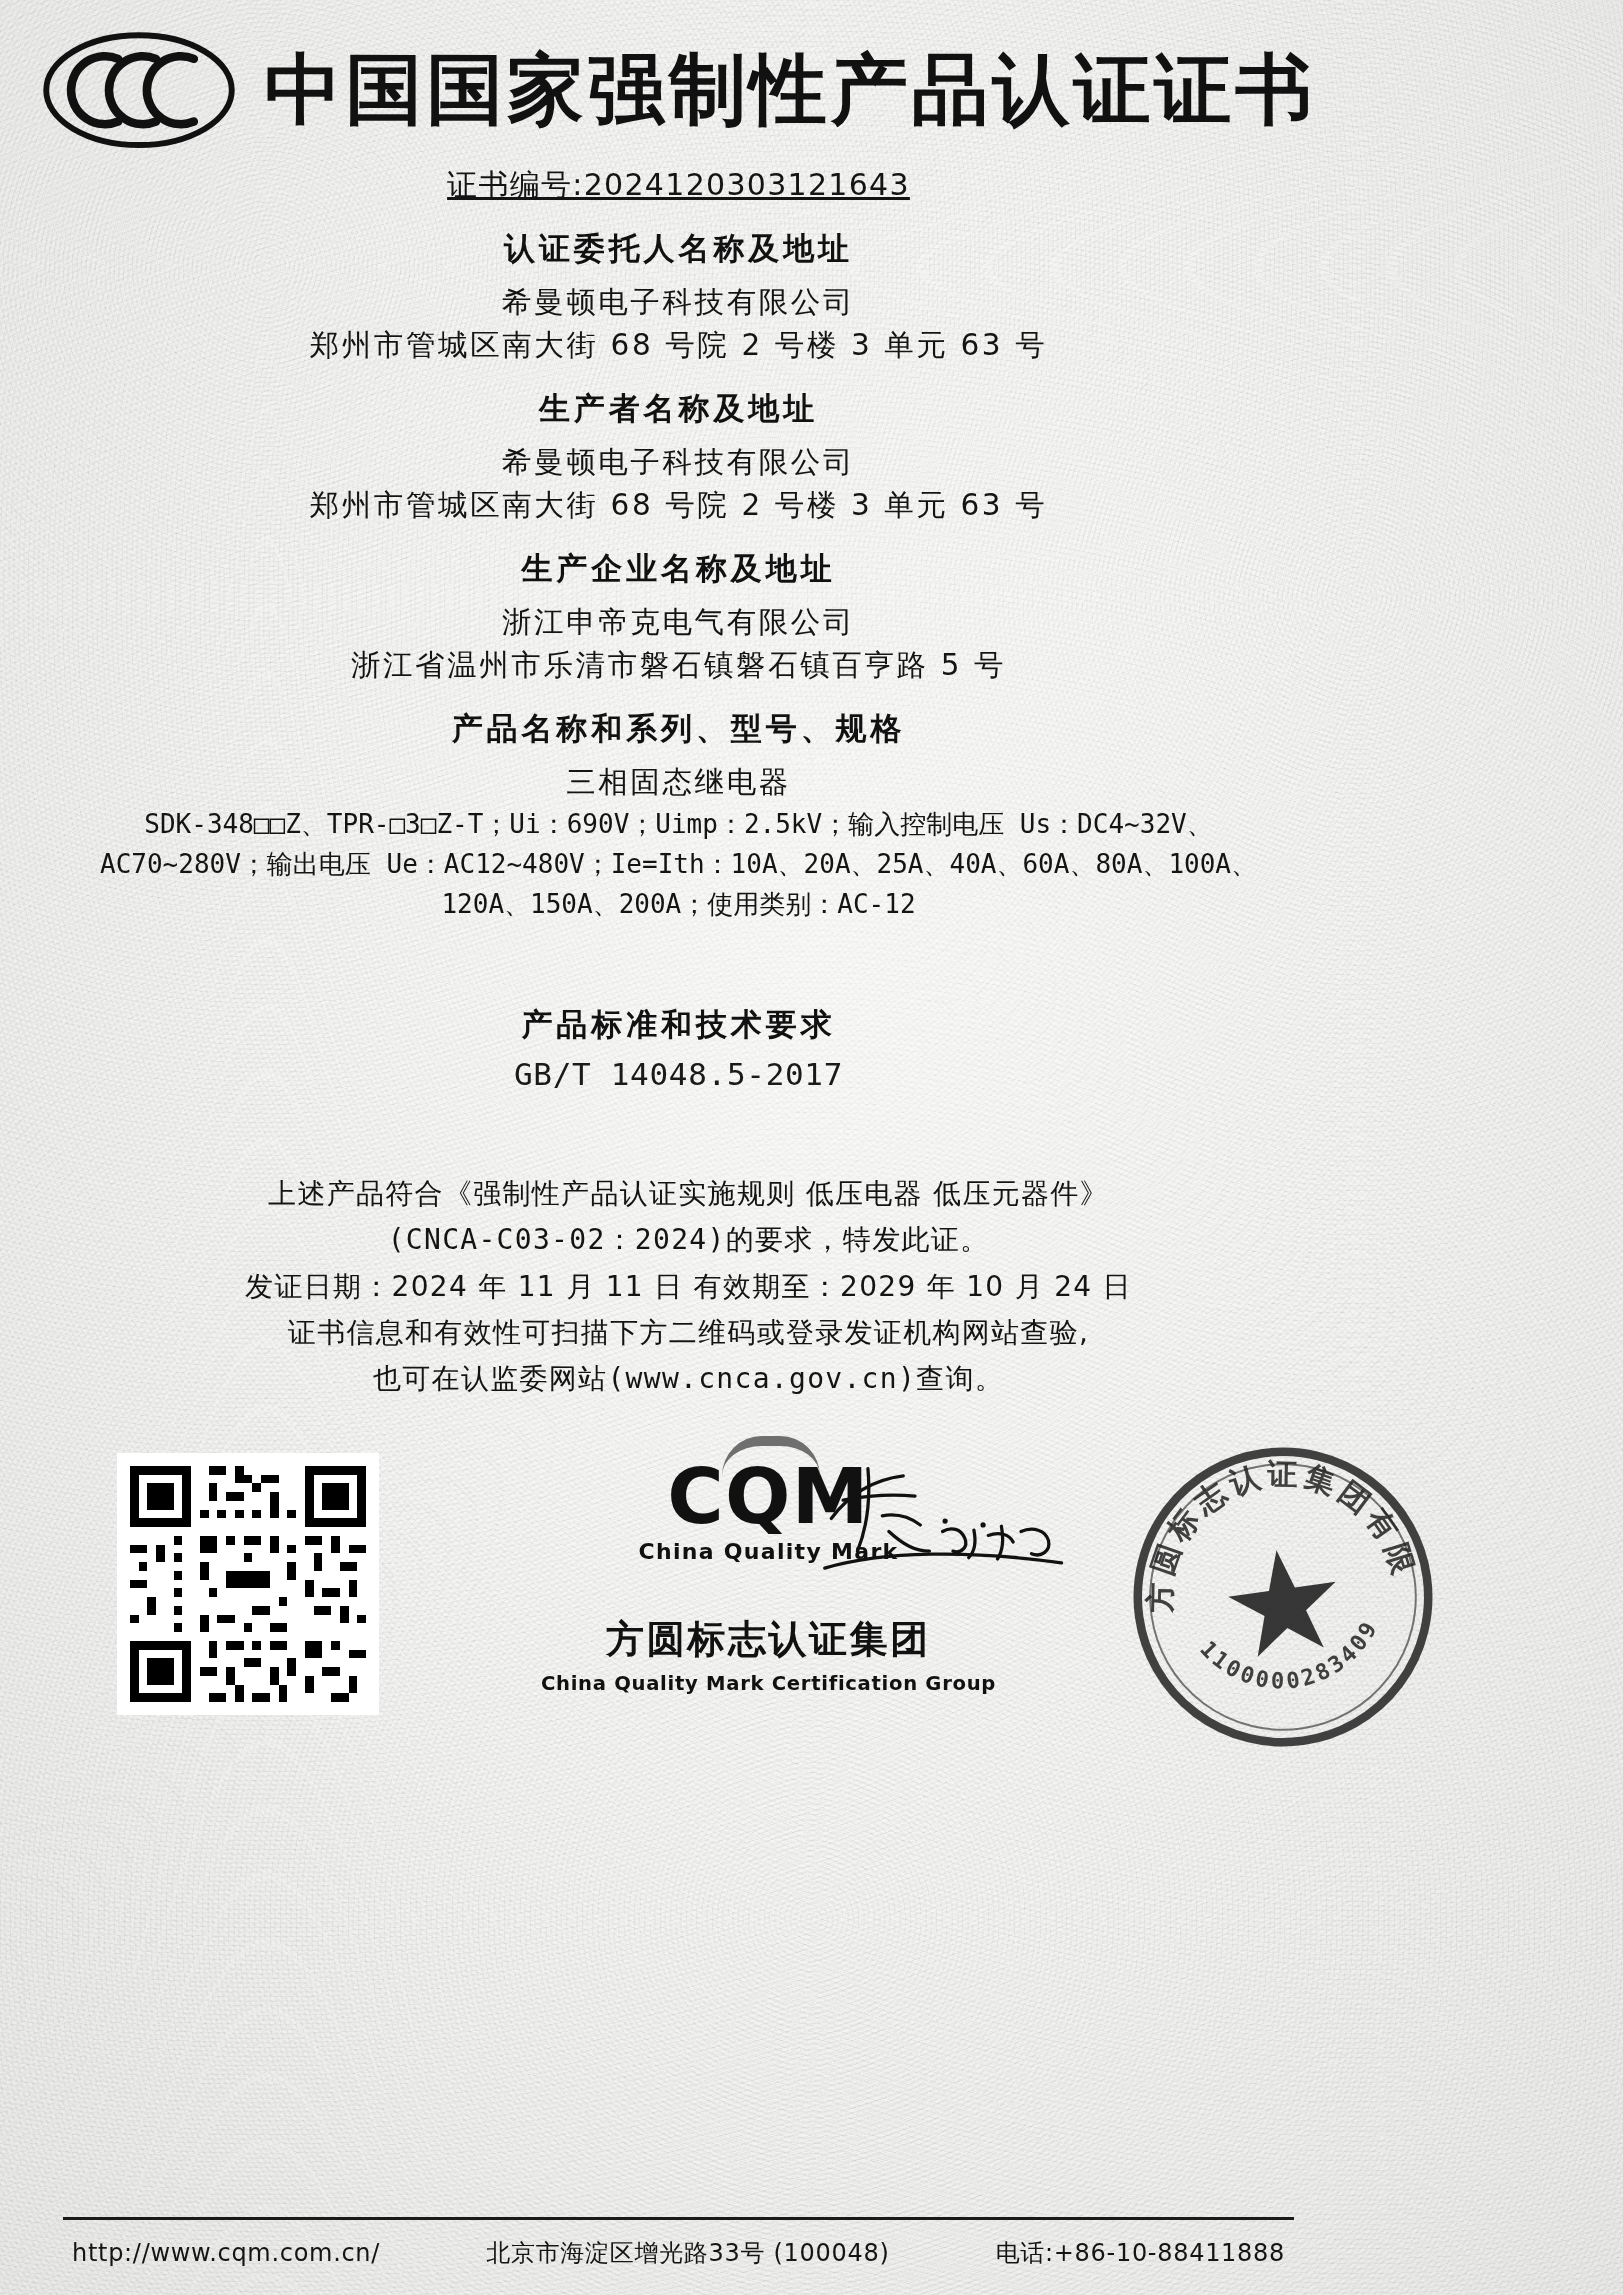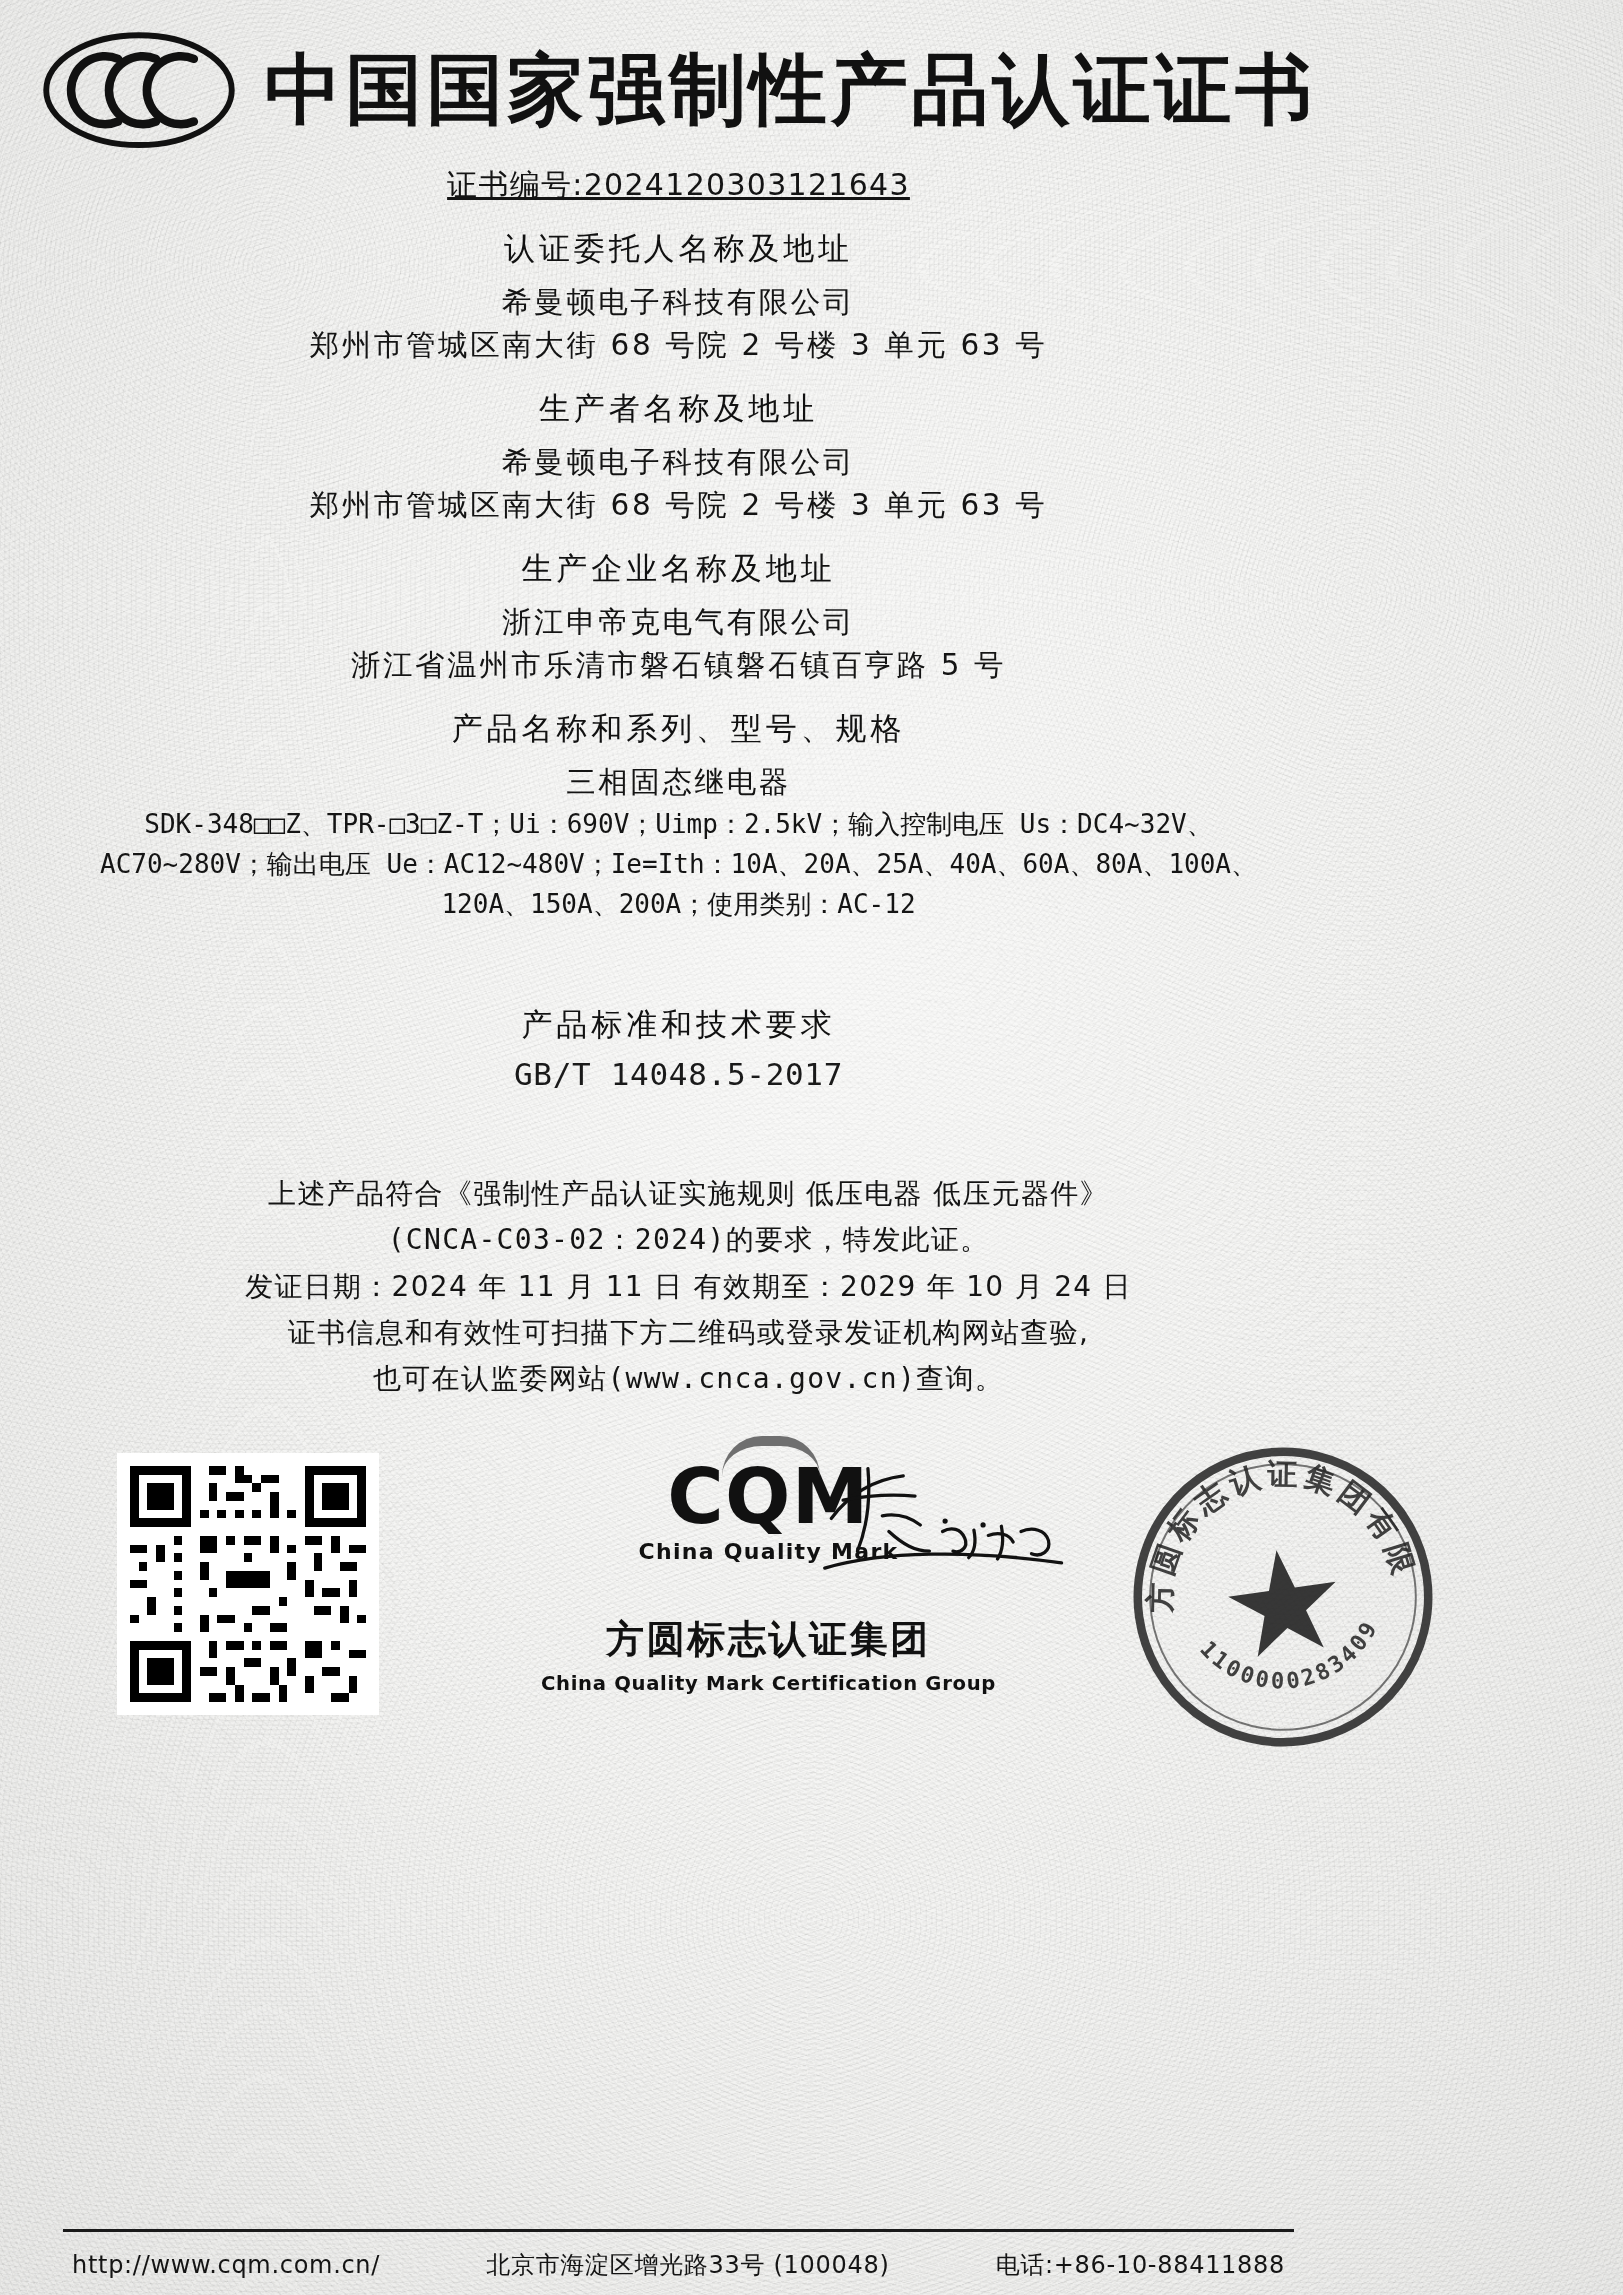--- a/index.html
+++ b/index.html
@@ -80,21 +80,21 @@
     color: #141414;
     font-family: "DejaVu Sans", "Liberation Sans", sans-serif;
     text-decoration: underline;
   }
 
   
   .section { margin-top: 22px; text-align: center; }
   .sec-title {
     font-family: "DejaVu Sans", "Liberation Sans", sans-serif;
     font-size: 31px;
-    font-weight: 400;
+    font-weight: 700;
     letter-spacing: 3.9px;
     color: #111;
     margin-bottom: 10.5px;
   }
   .sec-line {
     font-family: "DejaVu Sans", "Liberation Sans", sans-serif;
     font-size: 29.5px;
     letter-spacing: 2.6px;
     line-height: 1.45;
     color: #141414;
@@ -214,21 +214,21 @@
     top: 0px;
     width: 314px;
     height: 314px;
   }
 
   
   .bottom {
     position: absolute;
     left: 0;
     right: 0;
-    bottom: 14px;
+    bottom: 26px;
   }
   .bottom-rule {
     height: 2.6px;
     background: #1a1a1a;
     margin: 0 63px 17px 63px;
   }
   .bottom-row {
     display: flex;
     justify-content: space-between;
     align-items: center;

